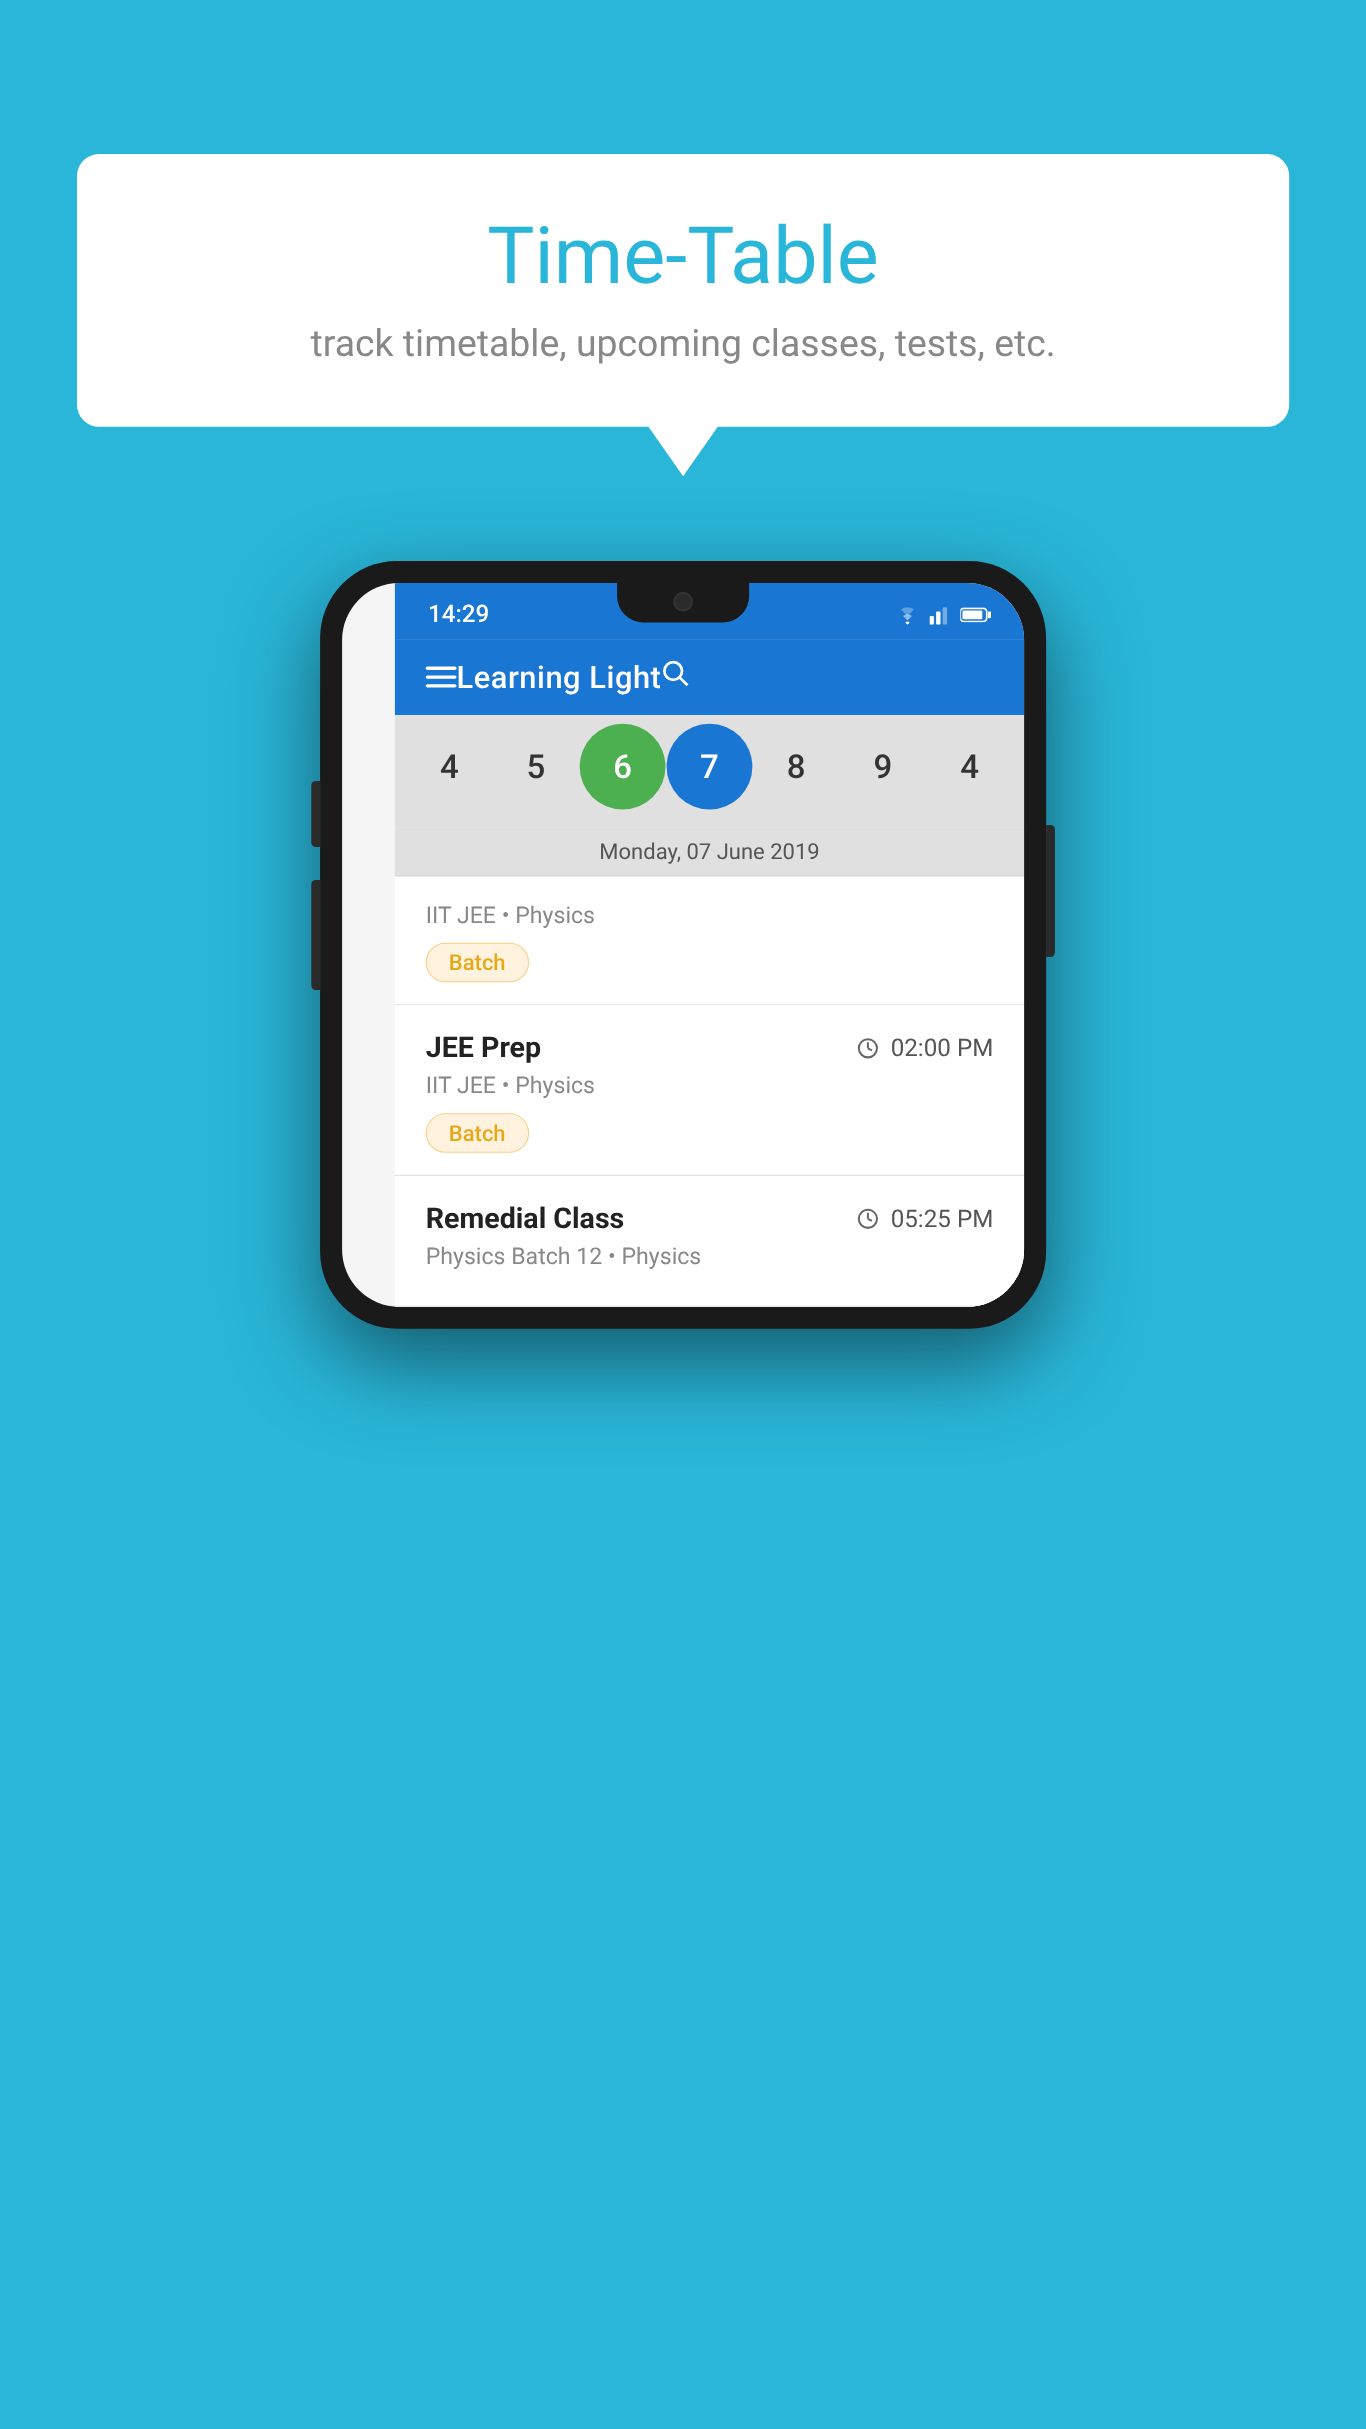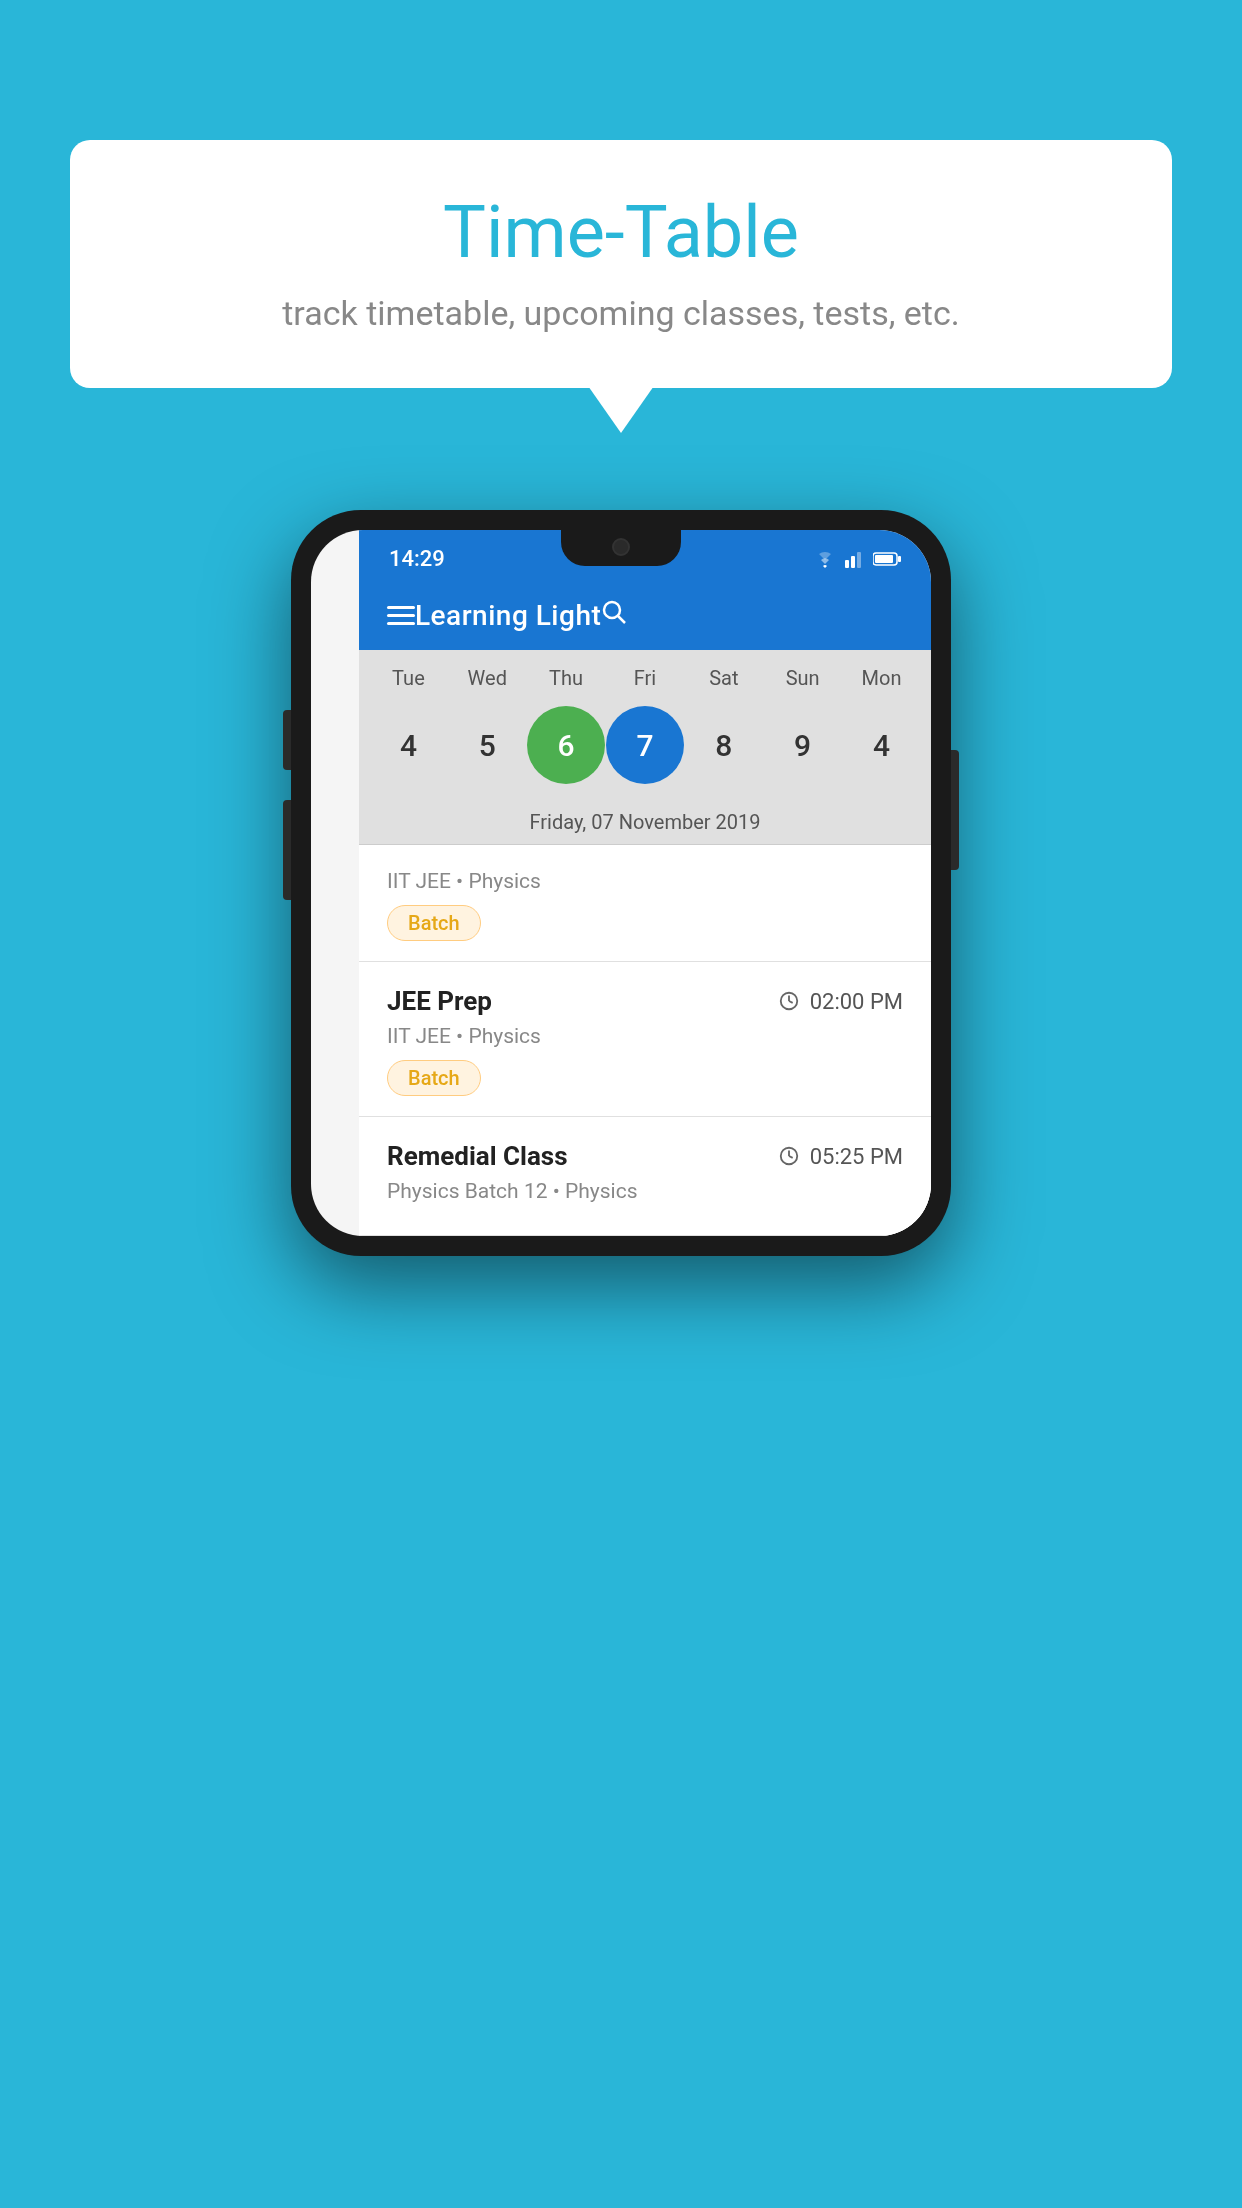--- a/index.html
+++ b/index.html
@@ -362,41 +362,32 @@
         </div>
         <span class="app-title">Learning Light</span>
         <div class="search-btn">
           <svg width="26" height="26" viewBox="0 0 26 26" fill="none" stroke="white" stroke-width="2.5">
             <circle cx="11" cy="11" r="8"></circle>
             <line x1="17" y1="17" x2="24" y2="24"></line>
           </svg>
         </div>
       </div>
 
-      <div class="calendar-header" id="cal-days">
-          <div class="day-name">Tue</div>
-          <div class="day-name">Wed</div>
-          <div class="day-name">Thu</div>
-          <div class="day-name">Fri</div>
-          <div class="day-name">Sat</div>
-          <div class="day-name">Sun</div>
-          <div class="day-name">Mon</div>
-        </div>
 
       <div class="calendar-dates" id="cal-dates">
           <div class="date-item">4</div>
           <div class="date-item">5</div>
           <div class="date-item today">6</div>
           <div class="date-item selected">7</div>
           <div class="date-item">8</div>
           <div class="date-item">9</div>
           <div class="date-item">4</div>
         </div>
 
-      <div class="selected-date-label">Friday, 07 November 2019</div>
+      <div class="selected-date-label">Monday, 07 June 2019</div>
 
       <div class="class-list" id="class-list">
           <div class="class-item"><div class="class-subtitle">IIT JEE • Physics</div><span class="batch-tag">Batch</span></div>
           <div class="class-item"><div class="class-item-header">
               <div class="class-name">JEE Prep</div>
               <div class="class-time"><svg class="clock-svg" viewBox="0 0 24 24" fill="none" stroke="#666" stroke-width="2">
                   <circle cx="12" cy="12" r="9"></circle>
                   <line x1="12" y1="6" x2="12" y2="12"></line>
                   <line x1="12" y1="12" x2="16" y2="14"></line>
                 </svg>02:00 PM</div>

